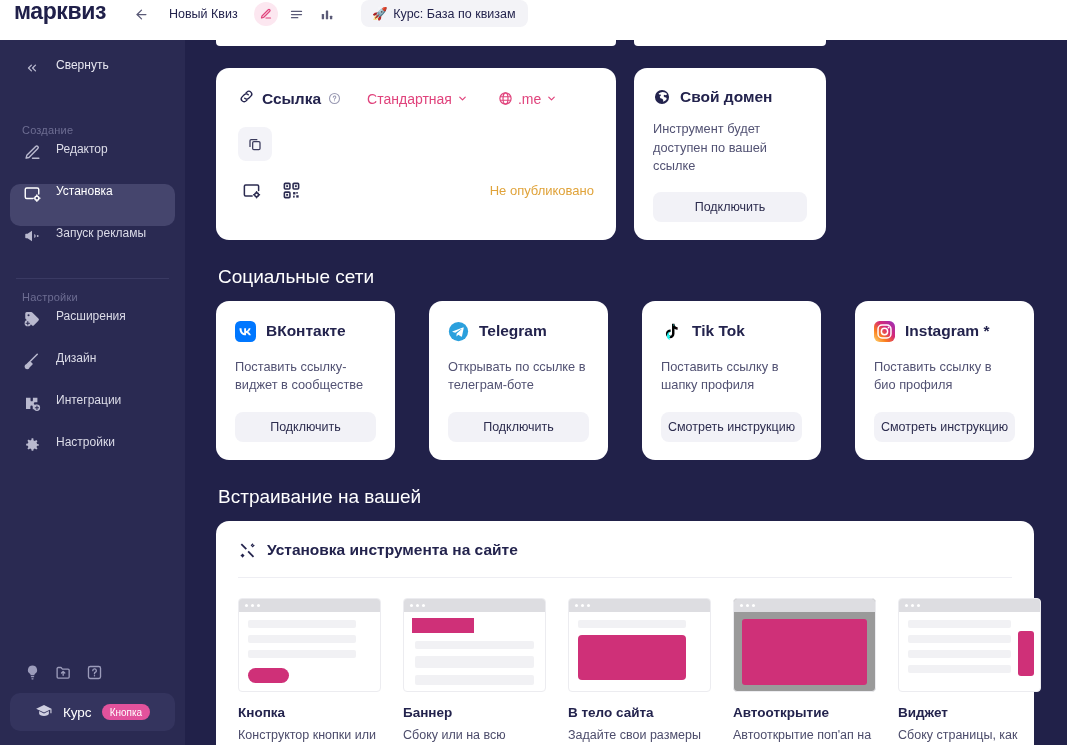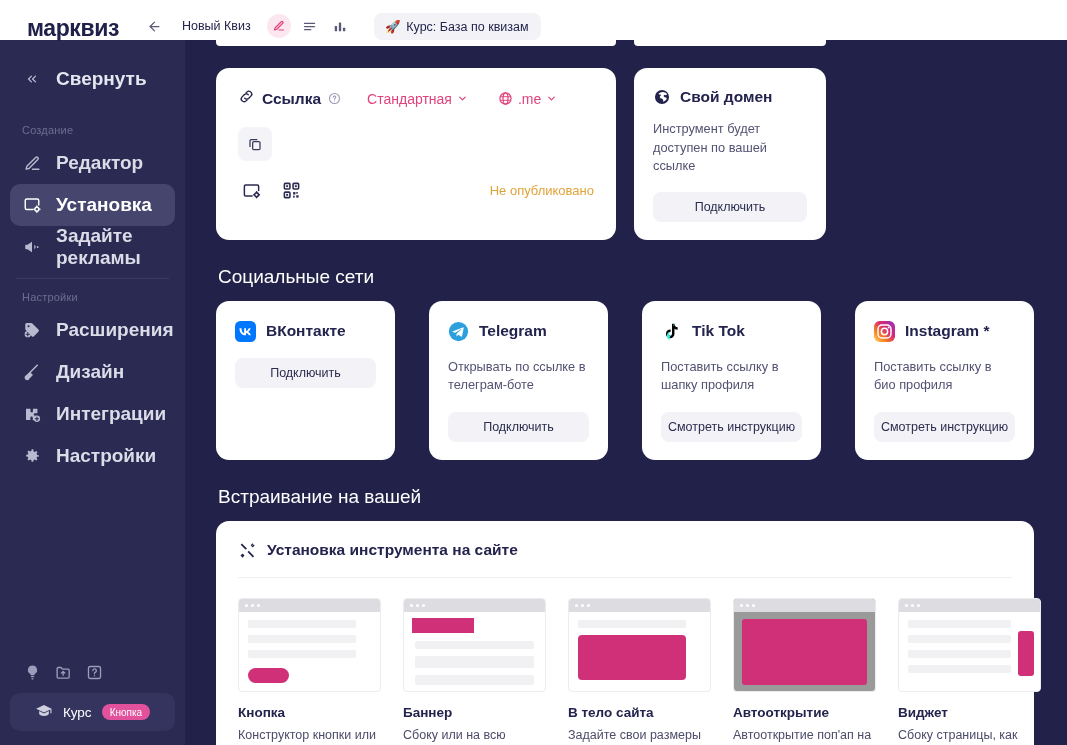--- a/index.html
+++ b/index.html
@@ -14,22 +14,22 @@
     position: relative;
     width: 1067px; height: 745px;
     background: #ffffff;
     display: flex; flex-direction: column;
   }
 
   
   .topbar {
     height: 40px; flex: 0 0 40px;
     background: #ffffff;
-    display: flex; align-items: flex-end;
-    padding-left: 27px;
+    display: flex; align-items: flex-start;
+    padding-left: 14px;
     gap: 0;
     position: relative; z-index: 5;
   }
   .logo {
     font-size: 23px; font-weight: bold; letter-spacing: -0.4px;
     color: #20204a; line-height: 1;
   }
   .tb-group { display: flex; align-items: center; margin-left: 22px; gap: 2px; }
   .tb-btn {
     width: 28px; height: 28px; border-radius: 7px;
@@ -60,24 +60,24 @@
 
   
   .sidebar {
     width: 185px; flex: 0 0 185px;
     background: #2a2a52;
     display: flex; flex-direction: column;
     padding-top: 18px;
     position: relative;
   }
   .side-item {
-    display: flex; align-items: center; gap: 14px;
+    display: flex; gap: 14px;
     height: 42px; margin: 0 10px; padding: 0 12px;
     border-radius: 10px; cursor: pointer;
-    color: #dcdce8; font-size: 19px; font-weight: bold;
+    color: #dcdce8; font-size: 12px;
   }
   .side-item.active { background: #45456d; color: #ffffff; }
   .side-item .si-ico {
     width: 20px; height: 20px; flex: 0 0 20px;
     display: flex; align-items: center; justify-content: center;
     color: #b9b9cf;
   }
   .side-item.active .si-ico { color: #ffffff; }
   .side-collapse { color: #e6e6f0; margin-bottom: 12px; }
   .side-group {
@@ -329,21 +329,21 @@
       </div>
 
       <div class="side-item">
         <span class="si-ico">
           <svg width="18" height="18" viewBox="0 0 24 24" fill="currentColor">
               <path d="M3 10v4a1 1 0 0 0 1 1h2l6 4V5L6 9H4a1 1 0 0 0-1 1Z"></path>
               <path d="M15 9.2v5.6a3 3 0 0 0 0-5.6Z"></path>
               <circle cx="19.6" cy="12" r="1.2"></circle>
             </svg>
         </span>
-        <span>Задайте рекламы</span>
+        <span>Запуск рекламы</span>
       </div>
 
       <div class="side-sep"></div>
 
       <div class="side-group">Настройки</div>
 
       <div class="side-item">
         <span class="si-ico">
           <svg width="18" height="18" viewBox="0 0 24 24" fill="currentColor">
               <path d="M20.6 11.4 12.4 3.2A2 2 0 0 0 11 2.6H5a2 2 0 0 0-2 2v6a2 2 0 0 0 .6 1.4l8.2 8.2a2 2 0 0 0 2.8 0l5.9-5.9a2 2 0 0 0 .1-2.9Z"></path>
@@ -530,20 +530,21 @@
           <div class="card card-social">
             <div class="soc-head">
               <span style="display:flex;">
                 <svg width="21" height="21" viewBox="0 0 24 24">
                     <rect width="24" height="24" rx="6" fill="#0077FF"></rect>
                     <path d="M12.3 16.4c-4.5 0-7.1-3.1-7.2-8.2h2.3c.1 3.8 1.8 5.4 3.1 5.7V8.2h2.1v3.3c1.3-.1 2.7-1.6 3.1-3.3h2.1c-.4 2.1-1.8 3.6-2.9 4.2 1.1.5 2.7 1.8 3.3 4h-2.3c-.5-1.5-1.8-2.7-3.3-2.8v2.8Z" fill="#fff"></path>
                   </svg>
               </span>
               <span>ВКонтакте</span>
             </div>
+            <div class="soc-desc">Поставить ссылку-виджет в сообществе</div>
             <button class="btn-grey">Подключить</button>
           </div>
 
           <div class="card card-social">
             <div class="soc-head">
               <span style="display:flex;">
                 <svg width="21" height="21" viewBox="0 0 24 24">
                     <circle cx="12" cy="12" r="11" fill="#2BA0DD"></circle>
                     <path d="M5.6 11.8 17 7.3c.6-.2 1.1.2.9.9l-1.9 9.1c-.2.7-.6.8-1.2.5l-3-2.2-1.5 1.4c-.2.2-.4.3-.7.3l.3-3 5.5-5c.2-.2 0-.3-.3-.1l-6.8 4.3-2.9-.9c-.6-.2-.6-.6.2-.8Z" fill="#fff"></path>
                   </svg>

